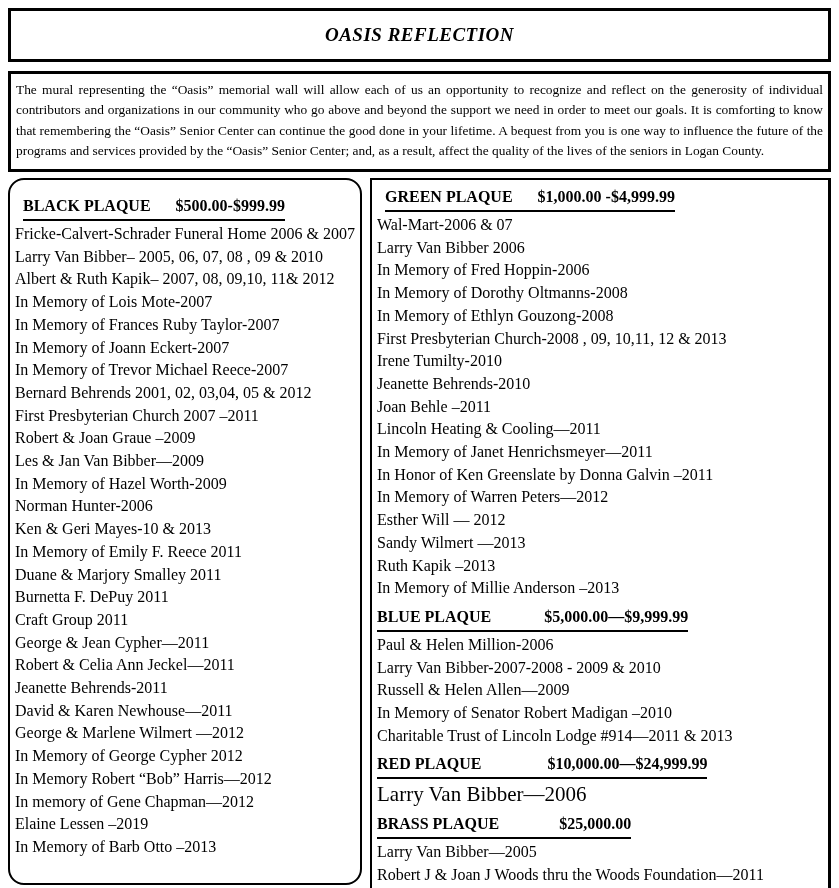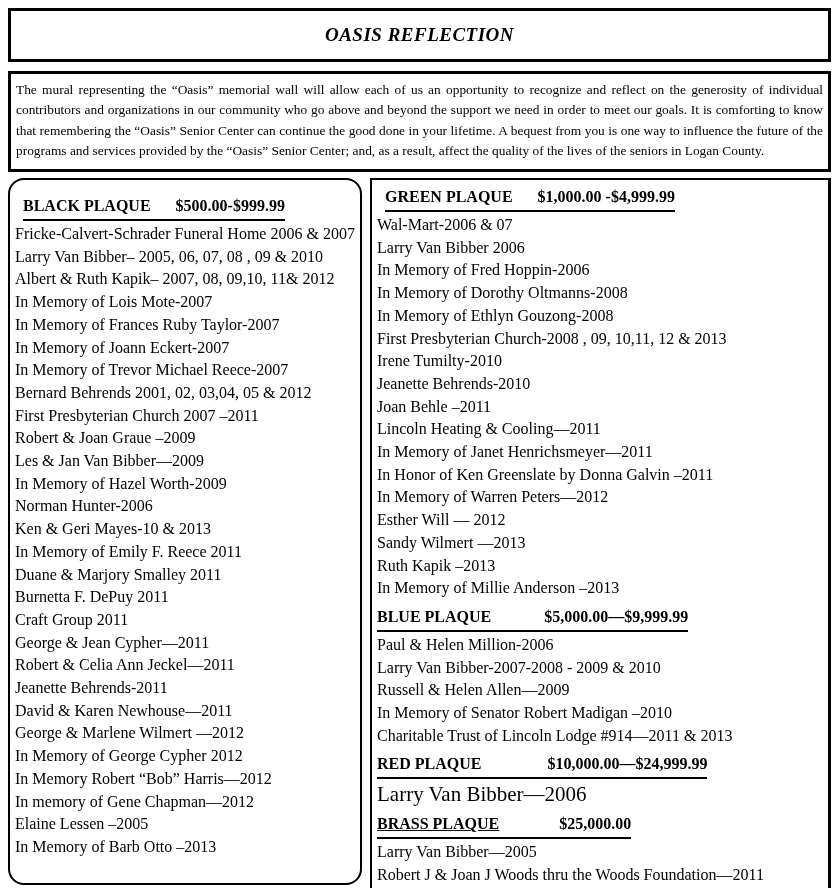--- a/index.html
+++ b/index.html
@@ -62,21 +62,21 @@
   }
   .plaque-header .underlined {
     border-bottom: 2px solid #000;
     display: inline-block;
     padding-bottom: 1px;
   }
   .plaque-header.indent { margin-left: 13px; }
   .gap-sm { padding-right: 25px; }
   .gap-md { padding-right: 53px; }
   .gap-lg { padding-right: 66px; }
-  .gap-xl { padding-right: 60px; text-decoration: underline; }
+  .gap-xl { padding-right: 60px; }
   .donor-list { list-style: none; }
   .donor-list .item {
     font-size: 16px;
     line-height: 22.7px;
     padding-left: 5px;
     white-space: nowrap;
     overflow: hidden;
   }
   .donor-list.large .item {
     font-size: 21px;
@@ -124,21 +124,21 @@
           <li class="item">Burnetta F. DePuy 2011</li>
           <li class="item">Craft Group 2011</li>
           <li class="item">George &amp; Jean Cypher—2011</li>
           <li class="item">Robert &amp; Celia Ann Jeckel—2011</li>
           <li class="item">Jeanette Behrends-2011</li>
           <li class="item">David &amp; Karen Newhouse—2011</li>
           <li class="item">George &amp; Marlene Wilmert —2012</li>
           <li class="item">In Memory of George Cypher 2012</li>
           <li class="item">In Memory Robert “Bob” Harris—2012</li>
           <li class="item">In memory of Gene Chapman—2012</li>
-          <li class="item">Elaine Lessen –2005</li>
+          <li class="item">Elaine Lessen –2019</li>
           <li class="item">In Memory of Barb Otto –2013</li>
         </ul>
     </div>
 
     <div class="list-box right">
 
       <div class="plaque-header indent">
         <span class="underlined"><span class="gap-sm">GREEN PLAQUE</span><span>$1,000.00 -$4,999.99</span></span>
       </div>
       <ul class="donor-list">

